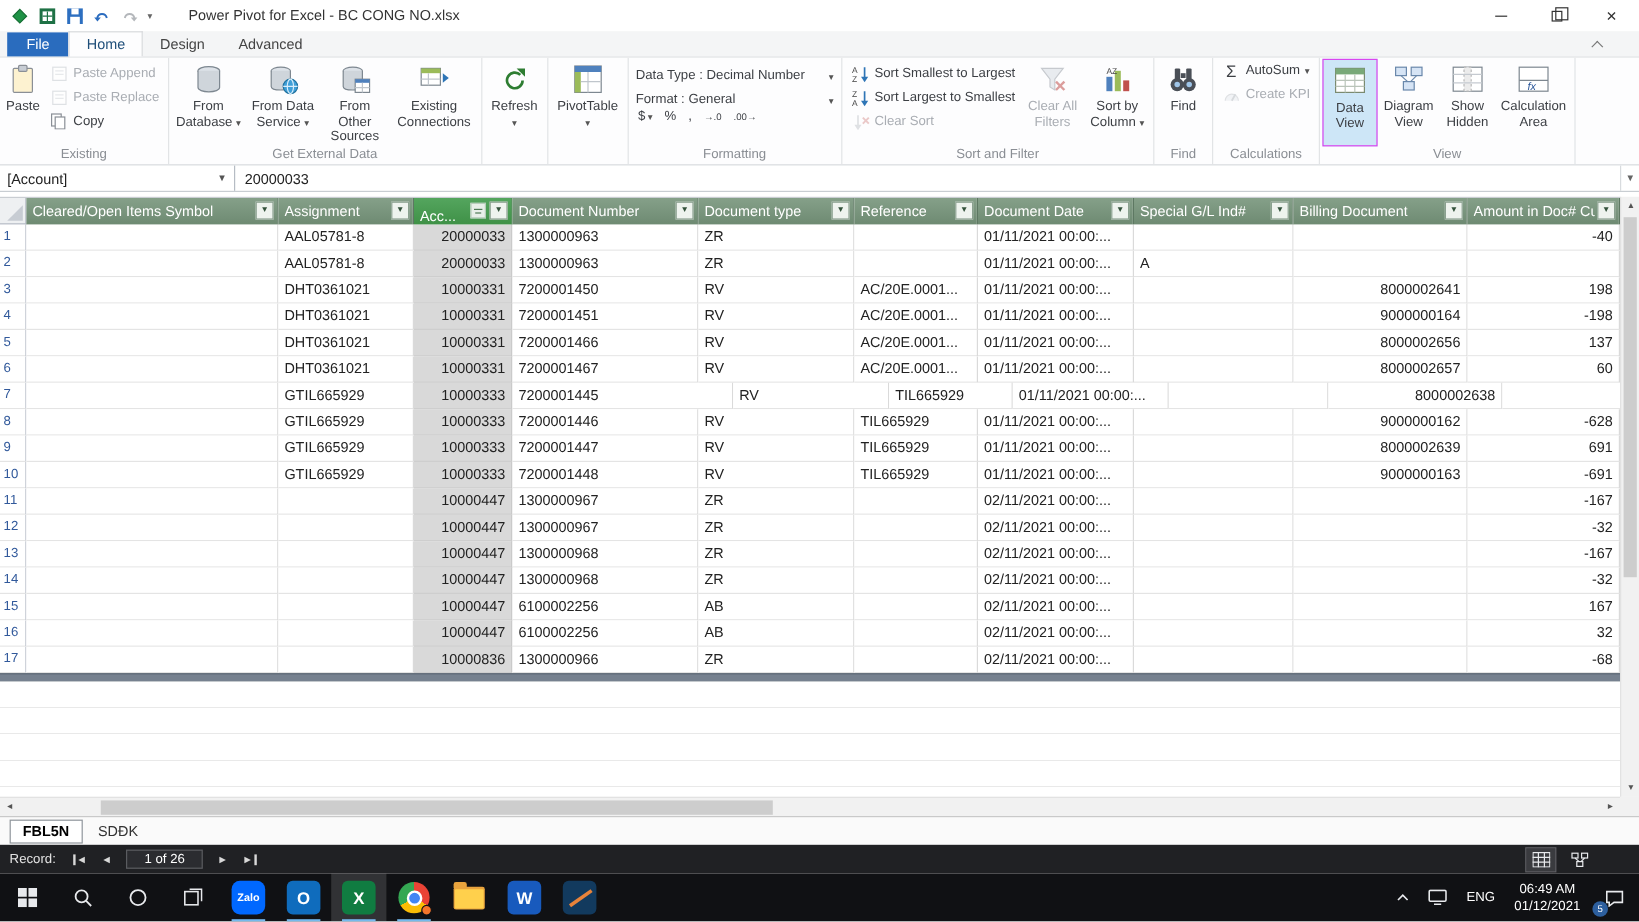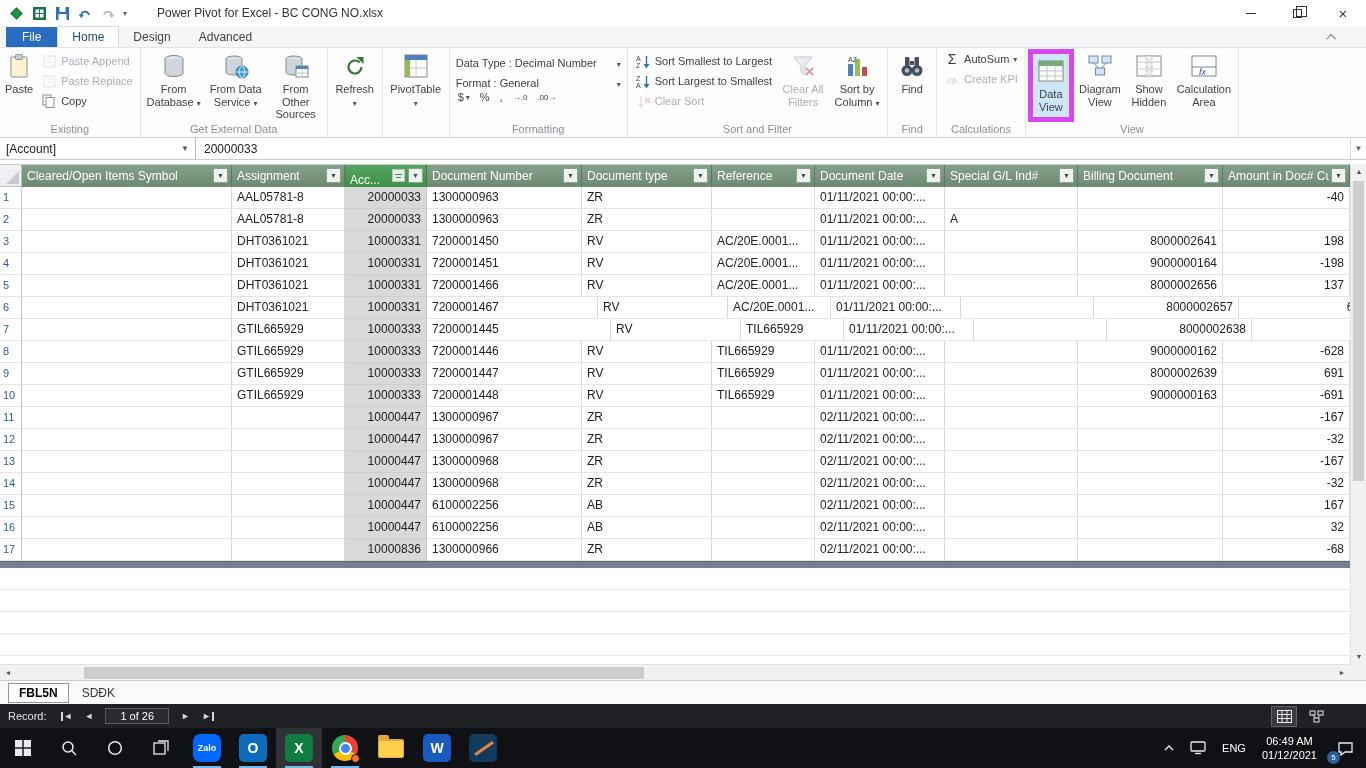--- a/index.html
+++ b/index.html
@@ -38,21 +38,21 @@
   .bb .lbl { white-space:normal; }
   .dd-sm { font-size:8px; color:#555; }
   .sstack { display:flex; flex-direction:column; justify-content:flex-start; padding-top:2px; }
   .sb { display:flex; align-items:center; height:20px; padding:0 5px; gap:4px; white-space:nowrap; }
   .dis { color:#a9adb3; }
   .dis svg, .dis .ic16 { opacity:.55; }
   .ic16 { width:16px; height:16px; display:inline-flex; align-items:center; justify-content:center; flex:0 0 16px; }
   .fmt-row { display:flex; align-items:flex-end; height:20px; padding:0 4px; gap:3px; white-space:nowrap; }
   .fmt-icons { display:flex; align-items:center; gap:10px; padding:2px 6px; }
   .fmt-icons .fi { display:inline-flex; align-items:center; gap:2px; color:#3c3f44; }
-  .selbtn { background:#cde6f7; border:5px solid #d946ef; }
+  .selbtn { background:#cde6f7; border:1px solid #d946ef; }
 
   
   .formulabar { height:22px; flex:0 0 22px; display:flex; align-items:stretch; border-bottom:1px solid #c8cdd2; background:#fff; }
   .namebox { width:196px; border-right:1px solid #b6bcc4; display:flex; align-items:center; padding:0 6px; }
   .namebox .nb-dd { margin-left:auto; font-size:8px; color:#555; }
   .fx-value { flex:1; display:flex; align-items:center; padding:0 8px; }
   .fx-dd { width:16px; border-left:1px solid #d8dbde; display:flex; align-items:center; justify-content:center; font-size:8px; color:#666; }
 
   
   .workspace { position:relative; flex:0 0 520px; height:520px; background:#fff; }
@@ -267,20 +267,32 @@
                 <ellipse cx="11" cy="6" rx="8" ry="3" fill="#dde2e8" stroke="#7d8790"></ellipse>
                 <path d="M3 6v13c0 2 3.5 3 8 3s8-1 8-3V6" fill="#cfd5db" stroke="#7d8790"></path>
                 <rect x="13" y="13" width="12" height="11" fill="#fff" stroke="#7d8790"></rect>
                 <rect x="13" y="13" width="12" height="3" fill="#4f81bd"></rect>
                 <line x1="19" y1="16" x2="19" y2="24" stroke="#c0c6cc"></line>
                 <line x1="13" y1="20" x2="25" y2="20" stroke="#c0c6cc"></line>
               </svg>
           </span>
           <span class="lbl"><span>From Other Sources</span></span>
         </div>
+        <div class="bb" style="width:74px">
+          <span class="bic">
+            <svg width="26" height="26">
+                <rect x="2" y="4" width="16" height="14" fill="#fff" stroke="#7d8790"></rect>
+                <rect x="2" y="4" width="16" height="4" fill="#9bbb59"></rect>
+                <line x1="8" y1="8" x2="8" y2="18" stroke="#c0c6cc"></line>
+                <line x1="2" y1="13" x2="18" y2="13" stroke="#c0c6cc"></line>
+                <path d="M20 8l5 4-5 4z" fill="#2e75b6"></path>
+              </svg>
+          </span>
+          <span class="lbl"><span>Existing Connections</span></span>
+        </div>
       </div>
       <div class="glabel">Get External Data</div>
     </div>
 
     <div class="rgroup">
       <div class="gbody">
         <div class="bb" style="width:50px">
           <span class="bic">
             <svg width="24" height="24">
                 <path d="M18.5 13a6.5 6.5 0 1 1-1.9-4.6" stroke="#2e7d32" stroke-width="2.2" fill="none"></path>
@@ -621,21 +633,21 @@
             <div class="gcell" style="width: 130px;">01/11/2021 00:00:...</div>
             <div class="gcell" style="width: 133px;"></div>
             <div class="gcell ar" style="width: 145px;">8000002656</div>
             <div class="gcell ar" style="width: 127px;">137</div>
           </div>
           <div class="grow">
             <div class="rn">6</div>
             <div class="gcell" style="width: 210px;"></div>
             <div class="gcell" style="width: 113px;">DHT0361021</div>
             <div class="gcell sel ar" style="width: 82px;">10000331</div>
-            <div class="gcell" style="width: 171px;">7200001467</div>
+            <div class="gcell" style="width: 155px;">7200001467</div>
             <div class="gcell" style="width: 130px;">RV</div>
             <div class="gcell" style="width: 103px;">AC/20E.0001...</div>
             <div class="gcell" style="width: 130px;">01/11/2021 00:00:...</div>
             <div class="gcell" style="width: 133px;"></div>
             <div class="gcell ar" style="width: 145px;">8000002657</div>
             <div class="gcell ar" style="width: 127px;">60</div>
           </div>
           <div class="grow">
             <div class="rn">7</div>
             <div class="gcell" style="width: 210px;"></div>

